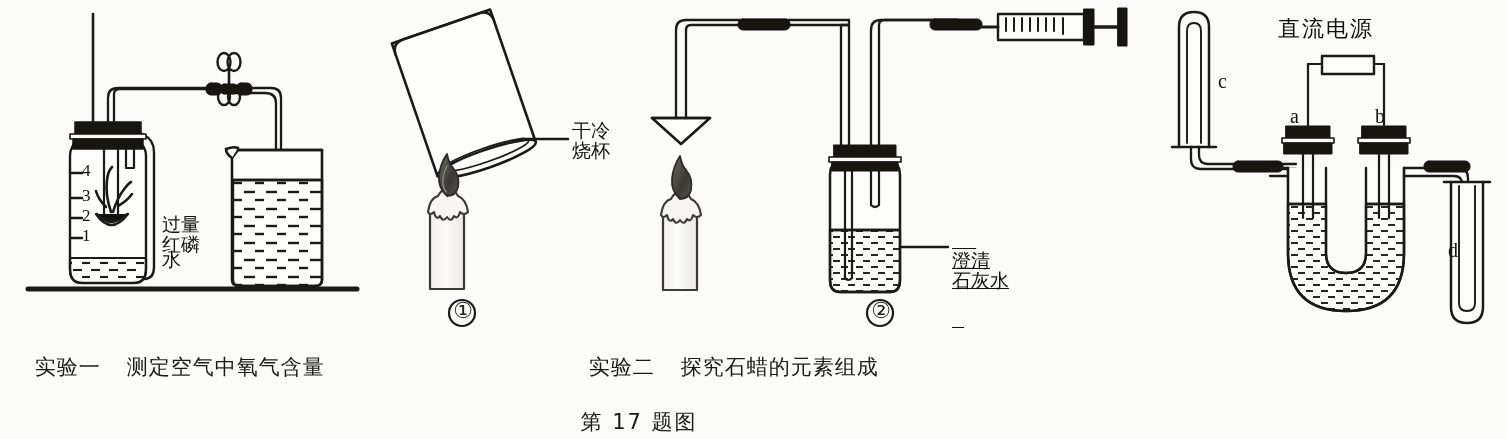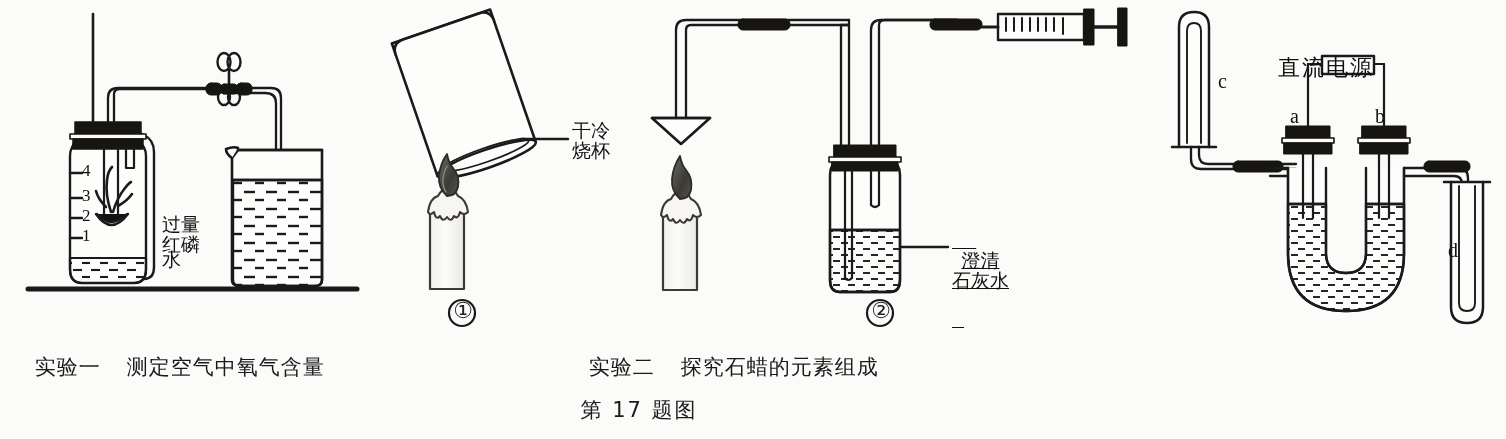--- a/index.html
+++ b/index.html
@@ -39,32 +39,32 @@
     font-size: 21px;
     letter-spacing: 2px;
     color: #1a1a1a;
   }
   .callout {
     font-size: 19px;
     letter-spacing: 0px;
     color: #111;
   }
   .hrow { display: flex; flex-direction: row; }
-  .col { display: flex; flex-direction: column; line-height: 1.05; text-align: center; }
+  .col { display: flex; flex-direction: column; line-height: 1.05; }
   .elec-lbl {
     font-size: 20px;
     font-style: normal;
     font-family: "Liberation Serif", "DejaVu Serif", serif;
     color: #111;
   }
   .circnum {
     font-size: 22px;
     color: #222;
   }
-  .psu-lbl { font-size: 22px; letter-spacing: 2px; margin-top: 39px; }
+  .psu-lbl { font-size: 22px; letter-spacing: 2px; }
 </style>
 </head>
 <body>
 
 <div id="page">
 
   <svg class="layer" viewBox="0 0 1506 439">
     <defs>
 
       <pattern id="waterHatch" width="22" height="17" patternUnits="userSpaceOnUse">
@@ -373,15 +373,15 @@
   <div class="lbl elec-lbl" style="left:1218px; top:71px;">c</div>
   <div class="lbl elec-lbl" style="left:1448px; top:240px;">d</div>
 
   <div class="lbl cn caption" style="left:558px; top:336px;">
     <span>实验二</span><span style="display:inline-block;width:26px;"></span><span>探究石蜡的元素组成</span>
   </div>
   <div class="lbl cn caption" style="left:4px; top:336px;">
     <span>实验一</span><span style="display:inline-block;width:26px;"></span><span>测定空气中氧气含量</span>
   </div>
 
-  <div class="lbl cn fig-title" style="left:0; top:400px; width:1278px; text-align:center;">第 17 题图</div>
+  <div class="lbl cn fig-title" style="left:0; top:412px; width:1278px; text-align:center;">第 17 题图</div>
 
 </div>
 
 </body></html>

